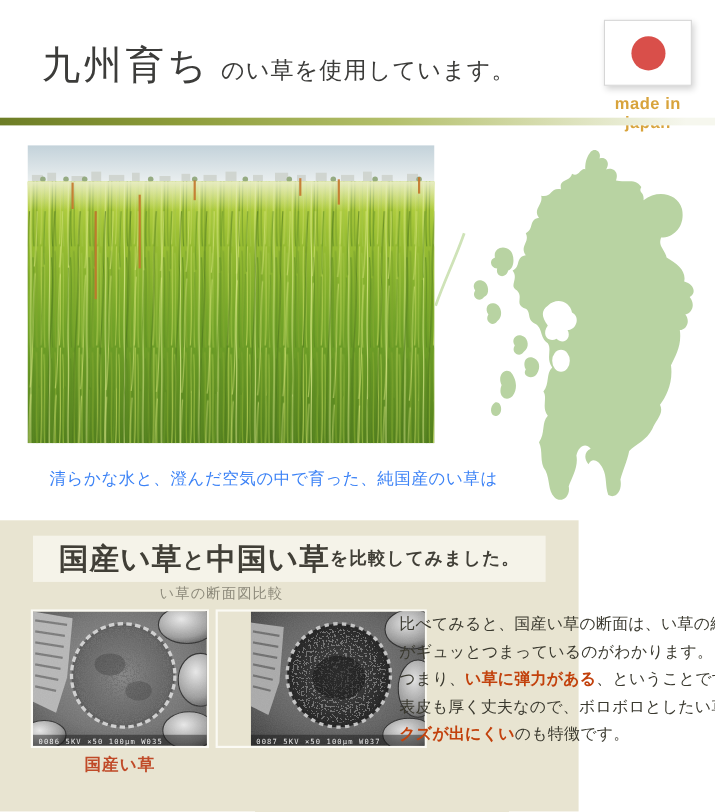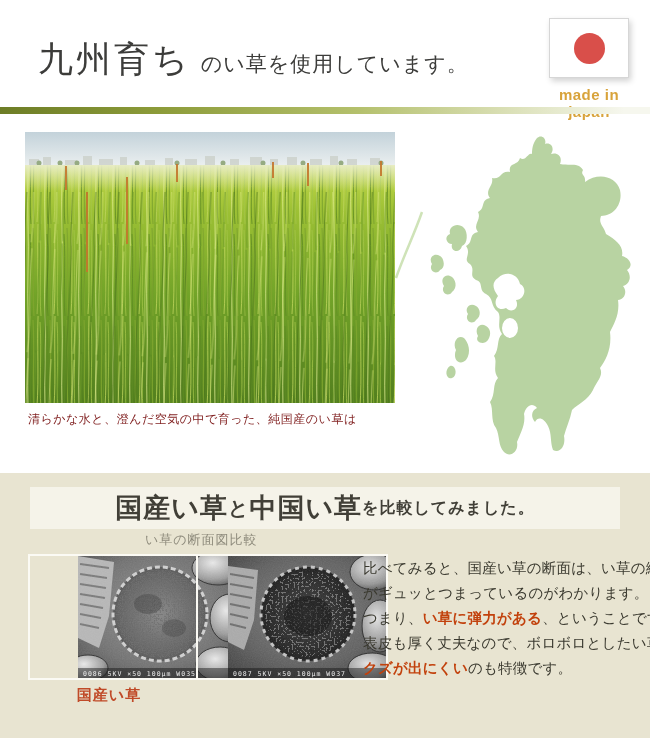--- a/index.html
+++ b/index.html
@@ -21,35 +21,35 @@
   
   .field-photo{position:absolute;left:25px;top:132px;width:370px;height:271px;margin:0;}
   .field-photo svg{display:block;width:100%;height:100%;}
   .leaf-deco{position:absolute;left:394px;top:210px;width:30px;height:70px;}
 
   
   .kyushu{position:absolute;left:414px;top:128px;width:236px;height:340px;}
   .kyushu svg{display:block;width:100%;height:100%;}
 
   
-  .field-caption{position:absolute;left:28px;top:408px;margin:0;font-size:12px;
-        line-height:22px;color:#7f1d1d;letter-spacing:.5px;}
-
-  
-  .compare{position:absolute;left:0;top:473px;width:650px;height:265px;background:#e8e4d1;}
+  .field-caption{position:absolute;left:28px;top:408px;margin:17px;font-size:15px;
+        line-height:22px;color:#3b82f6;letter-spacing:.5px;}
+
+  
+  .compare{position:absolute;left:0;top:473px;width:526px;height:265px;background:#e8e4d1;}
   .compare-heading{position:absolute;left:30px;right:30px;top:14px;height:42px;background:#f5f3e9;
         display:flex;align-items:center;justify-content:center;color:#413f37;font-weight:bold;
         white-space:nowrap;letter-spacing:1px;}
   .compare-heading .big{font-size:27px;}
   .compare-heading .conn{font-size:20px;}
   .compare-heading .rest{font-size:16px;}
   .diagram-label{position:absolute;left:145px;top:58px;font-size:13px;color:#8d8a7b;letter-spacing:1px;}
   .sem{position:absolute;top:81px;width:158px;height:122px;margin:0;border:2px solid #fbfaf4;}
   .sem svg{display:block;width:100%;height:100%;}
-  .sem-left{left:28px;padding-left:48px;}
+  .sem-left{left:28px;}
   .sem-right{left:196px;padding-left:30px;}
   .sem-label{position:absolute;top:213px;width:162px;text-align:center;font-size:15px;
         font-weight:bold;color:#c04a28;letter-spacing:1px;}
   .sem-label-left{left:28px;}
   .sem-label-right{left:196px;}
   .compare-text{position:absolute;left:363px;top:83px;width:278px;font-size:14.5px;
         line-height:25px;color:#3a392f;letter-spacing:.2px;}
   .compare-text .ln{display:block;white-space:nowrap;}
   .compare-text b{font-weight:bold;color:#c2410c;}
 </style>

